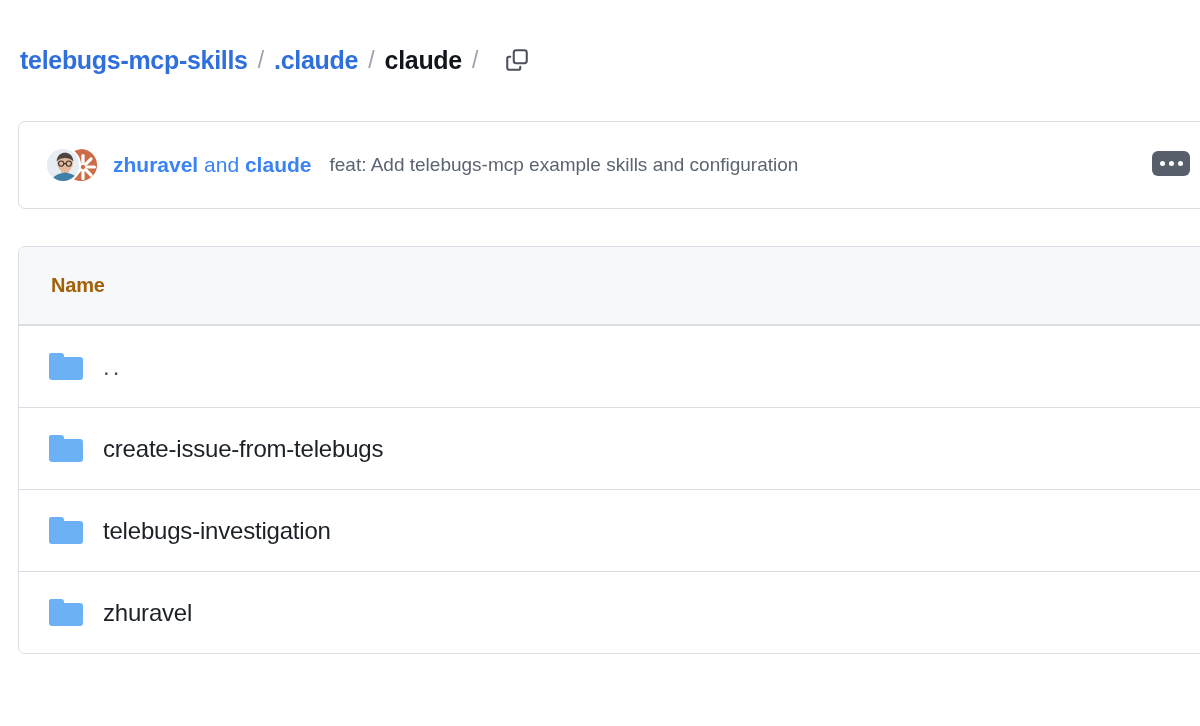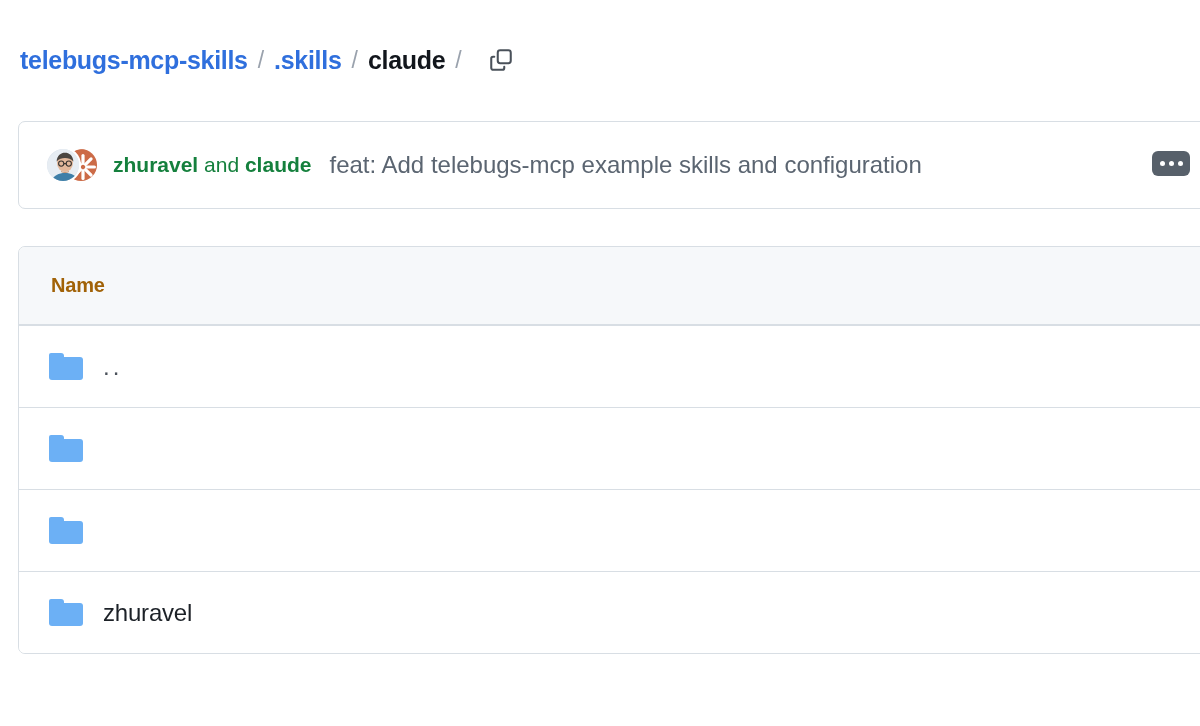--- a/index.html
+++ b/index.html
@@ -83,29 +83,29 @@
     border-radius: 50%;
     border: 2px solid #ffffff;
     overflow: hidden;
   }
   .avatar.back  { left: 18px; z-index: 1; background: #ffffff; }
   .avatar.front { left: 0;    z-index: 2; background: #dfe6ee; }
 
   .commit-people {
     margin-left: 12px;
     font-size: 21px;
-    color: #15803d;
+    color: #3b82f6;
     white-space: nowrap;
   }
   .commit-people b { font-weight: bold; }
   .commit-people .and { font-weight: 400; }
 
   .commit-msg {
     margin-left: 18px;
-    font-size: 24px;
+    font-size: 19px;
     color: #5b6571;
     white-space: nowrap;
     overflow: hidden;
     cursor: pointer;
   }
 
   .commit-more {
     position: absolute;
     left: 1133px;
     top: 29px;
@@ -198,21 +198,21 @@
   }
 </style>
 </head>
 <body>
 
 <div class="page">
 
   <div class="breadcrumb">
     <span class="crumb link">telebugs-mcp-skills</span>
     <span class="crumb-sep">/</span>
-    <span class="crumb link">.skills</span>
+    <span class="crumb link">.claude</span>
     <span class="crumb-sep">/</span>
     <span class="crumb current">claude</span>
     <span class="crumb-sep">/</span>
     <span class="copy-icon-btn">
       <svg width="26" height="26" viewBox="0 0 24 24" fill="none" stroke="#4a515a" stroke-width="1.9" stroke-linecap="round" stroke-linejoin="round">
         <rect x="9" y="3" width="12" height="12" rx="2.2"></rect>
         <path d="M15 18.2v1.1a1.7 1.7 0 0 1-1.7 1.7H4.7A1.7 1.7 0 0 1 3 19.3v-8.6A1.7 1.7 0 0 1 4.7 9h1.1"></path>
       </svg>
     </span>
   </div>
@@ -276,27 +276,29 @@
           <span class="body"></span>
       </span>
       <span class="row-name dots">..</span>
     </div>
 
     <div class="row">
       <span class="folder-icon">
         <span class="tab"></span>
           <span class="body"></span>
       </span>
+      <span class="row-name">create-issue-from-telebugs</span>
     </div>
 
     <div class="row">
       <span class="folder-icon">
         <span class="tab"></span>
           <span class="body"></span>
       </span>
+      <span class="row-name">telebugs-investigation</span>
     </div>
 
     <div class="row">
       <span class="folder-icon">
         <span class="tab"></span>
           <span class="body"></span>
       </span>
       <span class="row-name">zhuravel</span>
     </div>
 

